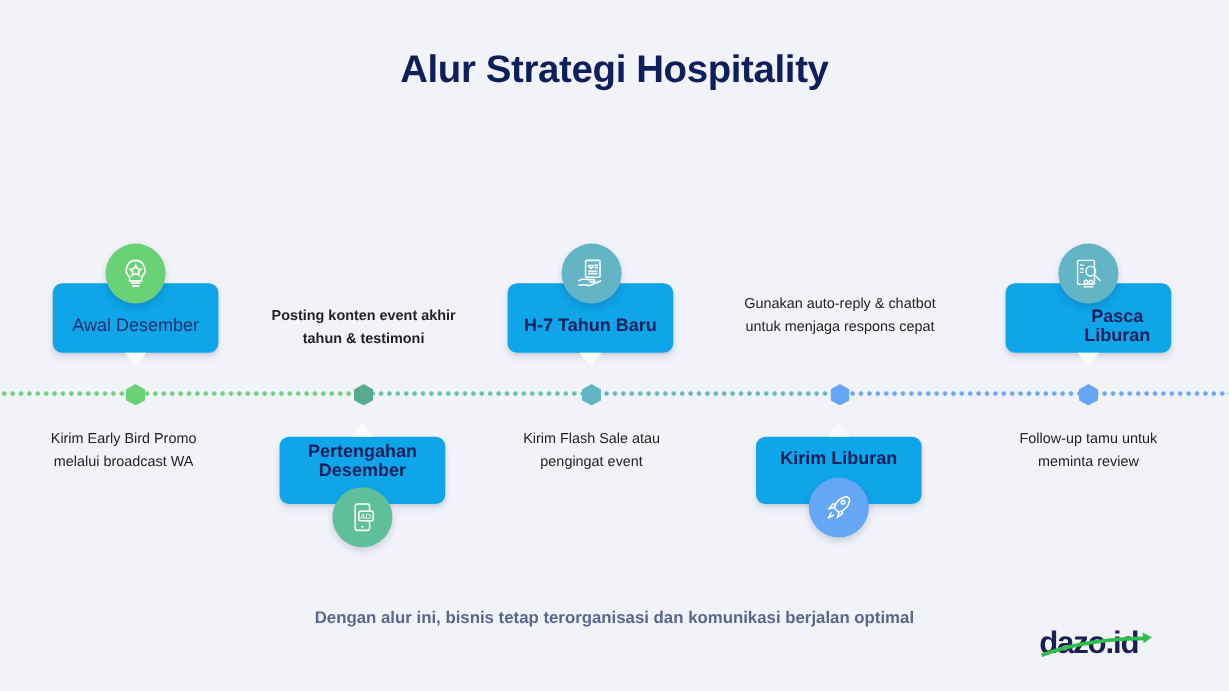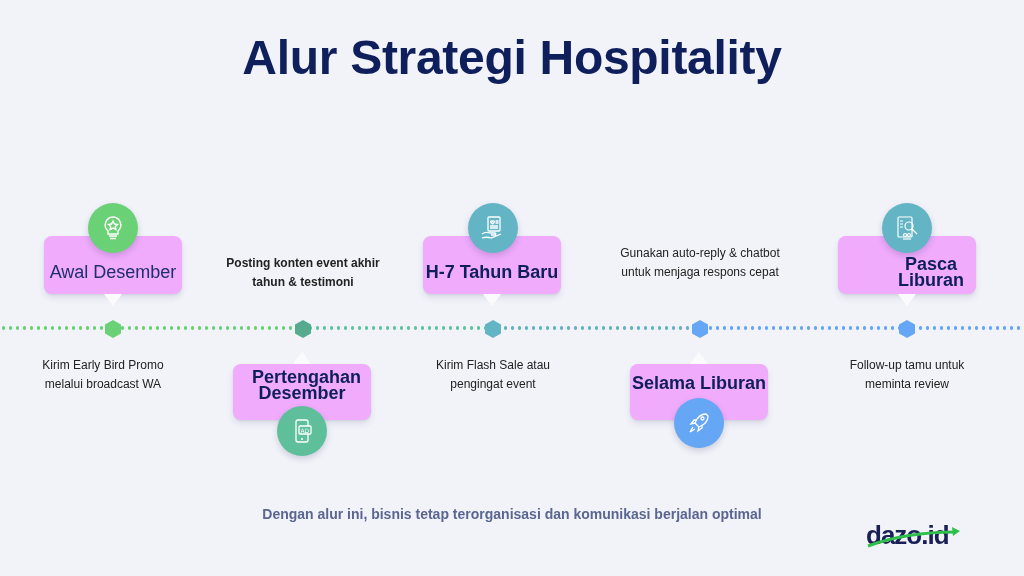--- a/index.html
+++ b/index.html
@@ -5,35 +5,35 @@
   html, body { margin:0; padding:0; }
   body {
     width:1024px; height:576px; overflow:hidden; position:relative;
     background:#f2f3f9;
     font-family:"Liberation Sans", "DejaVu Sans", sans-serif;
     color:#222;
   }
   .title {
     position:absolute; left:0; width:1024px; top:36px;
     text-align:center; color:#0f1f5c; font-weight:bold;
-    font-size:48px; line-height:43px; letter-spacing:-0.3px;
+    font-size:32px; line-height:43px; letter-spacing:-0.3px;
   }
   .timeline {
     position:absolute; left:0; top:326px; width:1024px; height:4px;
   }
   .seg { position:absolute; top:0; height:4px; }
   .node {
     position:absolute; top:320px; width:16px; height:18px;
     clip-path:polygon(50% 0,100% 25%,100% 75%,50% 100%,0 75%,0 25%);
   }
   .card {
-    position:absolute; background:#f0abfc; border-radius:8px;
+    position:absolute; background:#0ea5e9; border-radius:8px;
     box-shadow:0 4px 6px rgba(30,40,90,0.10), 0 1px 2px rgba(30,40,90,0.08);
     display:flex; align-items:center; justify-content:center; text-align:center;
-    color:#0f1f5c; font-weight:bold; font-size:18px; line-height:16px;
+    color:#0f1f5c; font-weight:bold; font-size:15px; line-height:16px;
   }
   .card.light { font-weight:normal; color:#1e2f6e; }
   .card::after {
     content:""; position:absolute; left:50%; margin-left:-9px;
     width:0; height:0; border-left:9px solid transparent; border-right:9px solid transparent;
   }
   .card.down::after { bottom:-12px; border-top:12px solid #fbfbfe; }
   .card.up::after { top:-12px; border-bottom:12px solid #fbfbfe; }
   .icon-circle {
     position:absolute; width:50px; height:50px; border-radius:50%;
@@ -105,21 +105,21 @@
       <rect x="9" y="3" width="12" height="14" rx="1"></rect>
       <path d="M11.5 7.5a1.2 1.2 0 0 1 2 0 1.2 1.2 0 0 1 2 0c0 1.2-2 2.4-2 2.4s-2-1.2-2-2.4z"></path>
       <path d="M16.5 7h3M16.5 9h3M11 12h8M11 14h8"></path>
       <path d="M3 20c3-2 5-2 8-1h5c1 0 1 2 0 2h-4M3 24c3-1 6-1 9 0l10-4"></path>
     </svg>
 </div>
 <div class="desc" style="left:418px;top:356px;width:150px;">Kirim Flash Sale atau pengingat event</div>
 
 <div class="desc" style="left:618px;top:244px;width:164px;">Gunakan auto-reply &amp; chatbot untuk menjaga respons cepat</div>
 <div class="card up" style="left:630px;top:364px;width:138px;height:56px;">
-  <span style="margin-top:-18px;">Selama Liburan</span>
+  <span style="margin-top:-18px;">Kirim Liburan</span>
 </div>
 <div class="icon-circle" style="left:674px;top:398px;background:#65a6f5;">
   <svg viewBox="0 0 28 28" fill="none" stroke="#fff" stroke-width="1.3">
       <path d="M21 5c-5 0-9 4-11 9l4 4c5-2 9-6 9-11z"></path>
       <circle cx="17.5" cy="9.5" r="1.5"></circle>
       <path d="M10 14l-4 1 3-4h3M14 18l-1 4 4-3v-3"></path>
       <path d="M8 18l-3 5 5-3"></path>
     </svg>
 </div>
 

